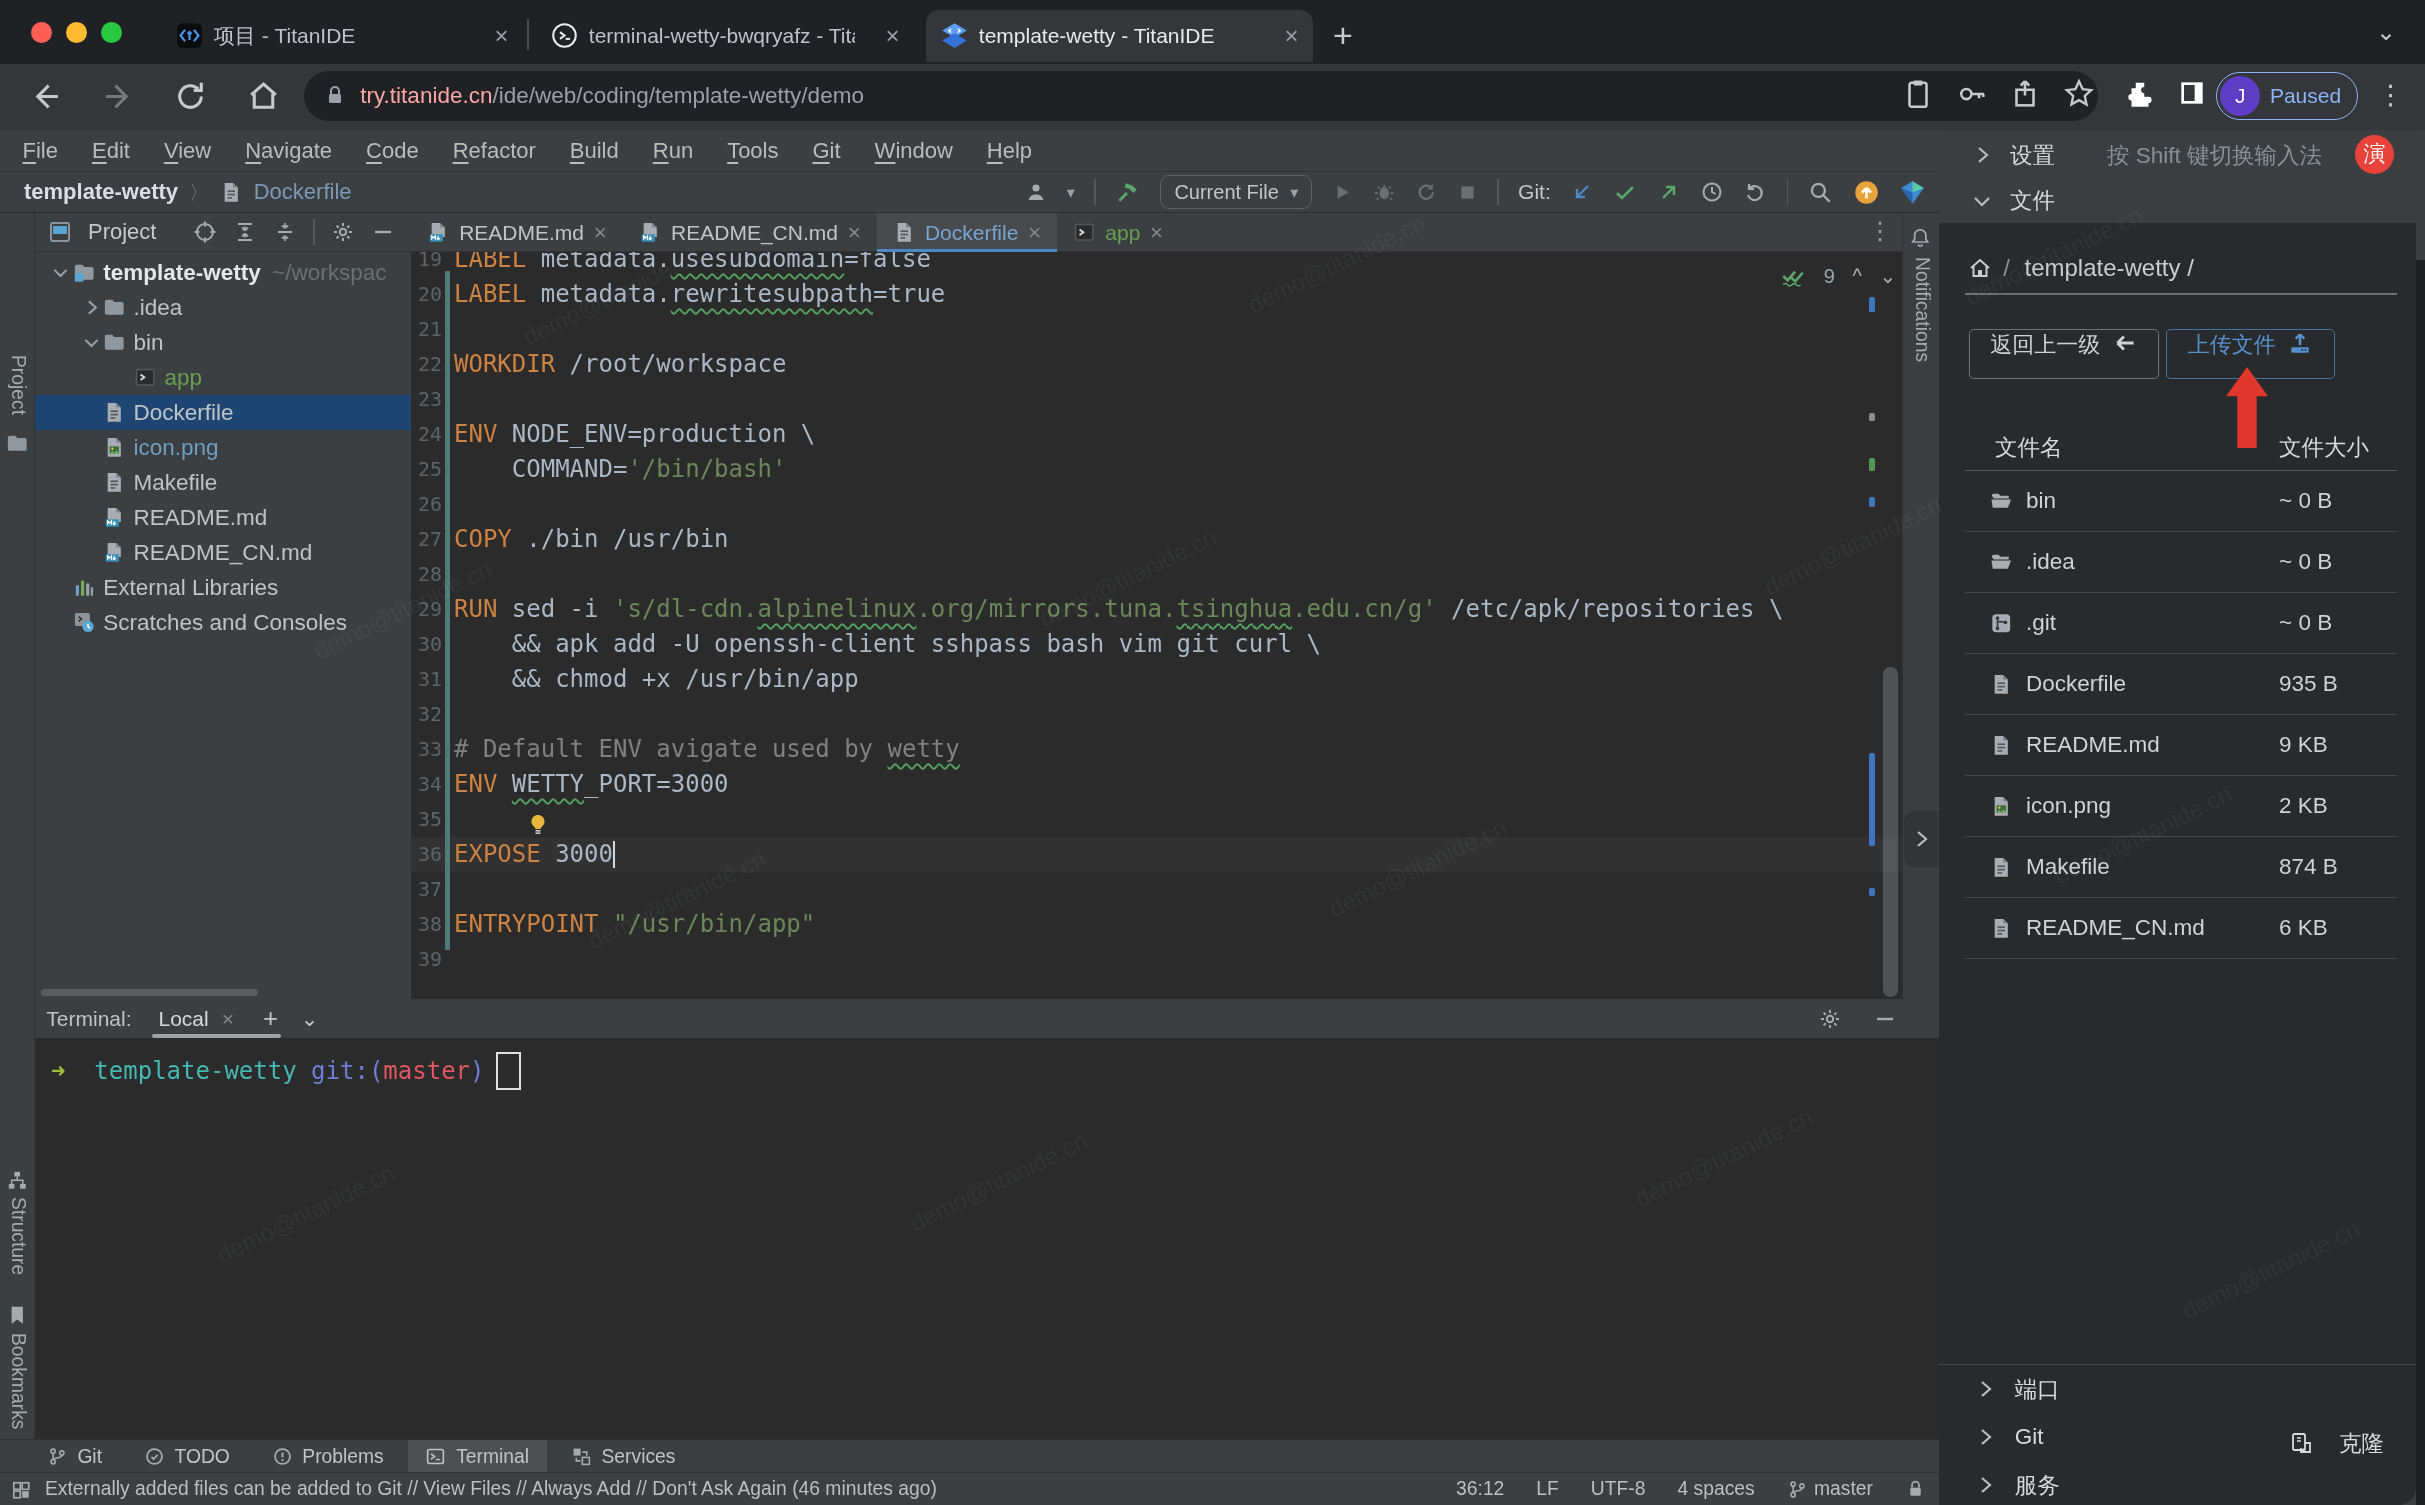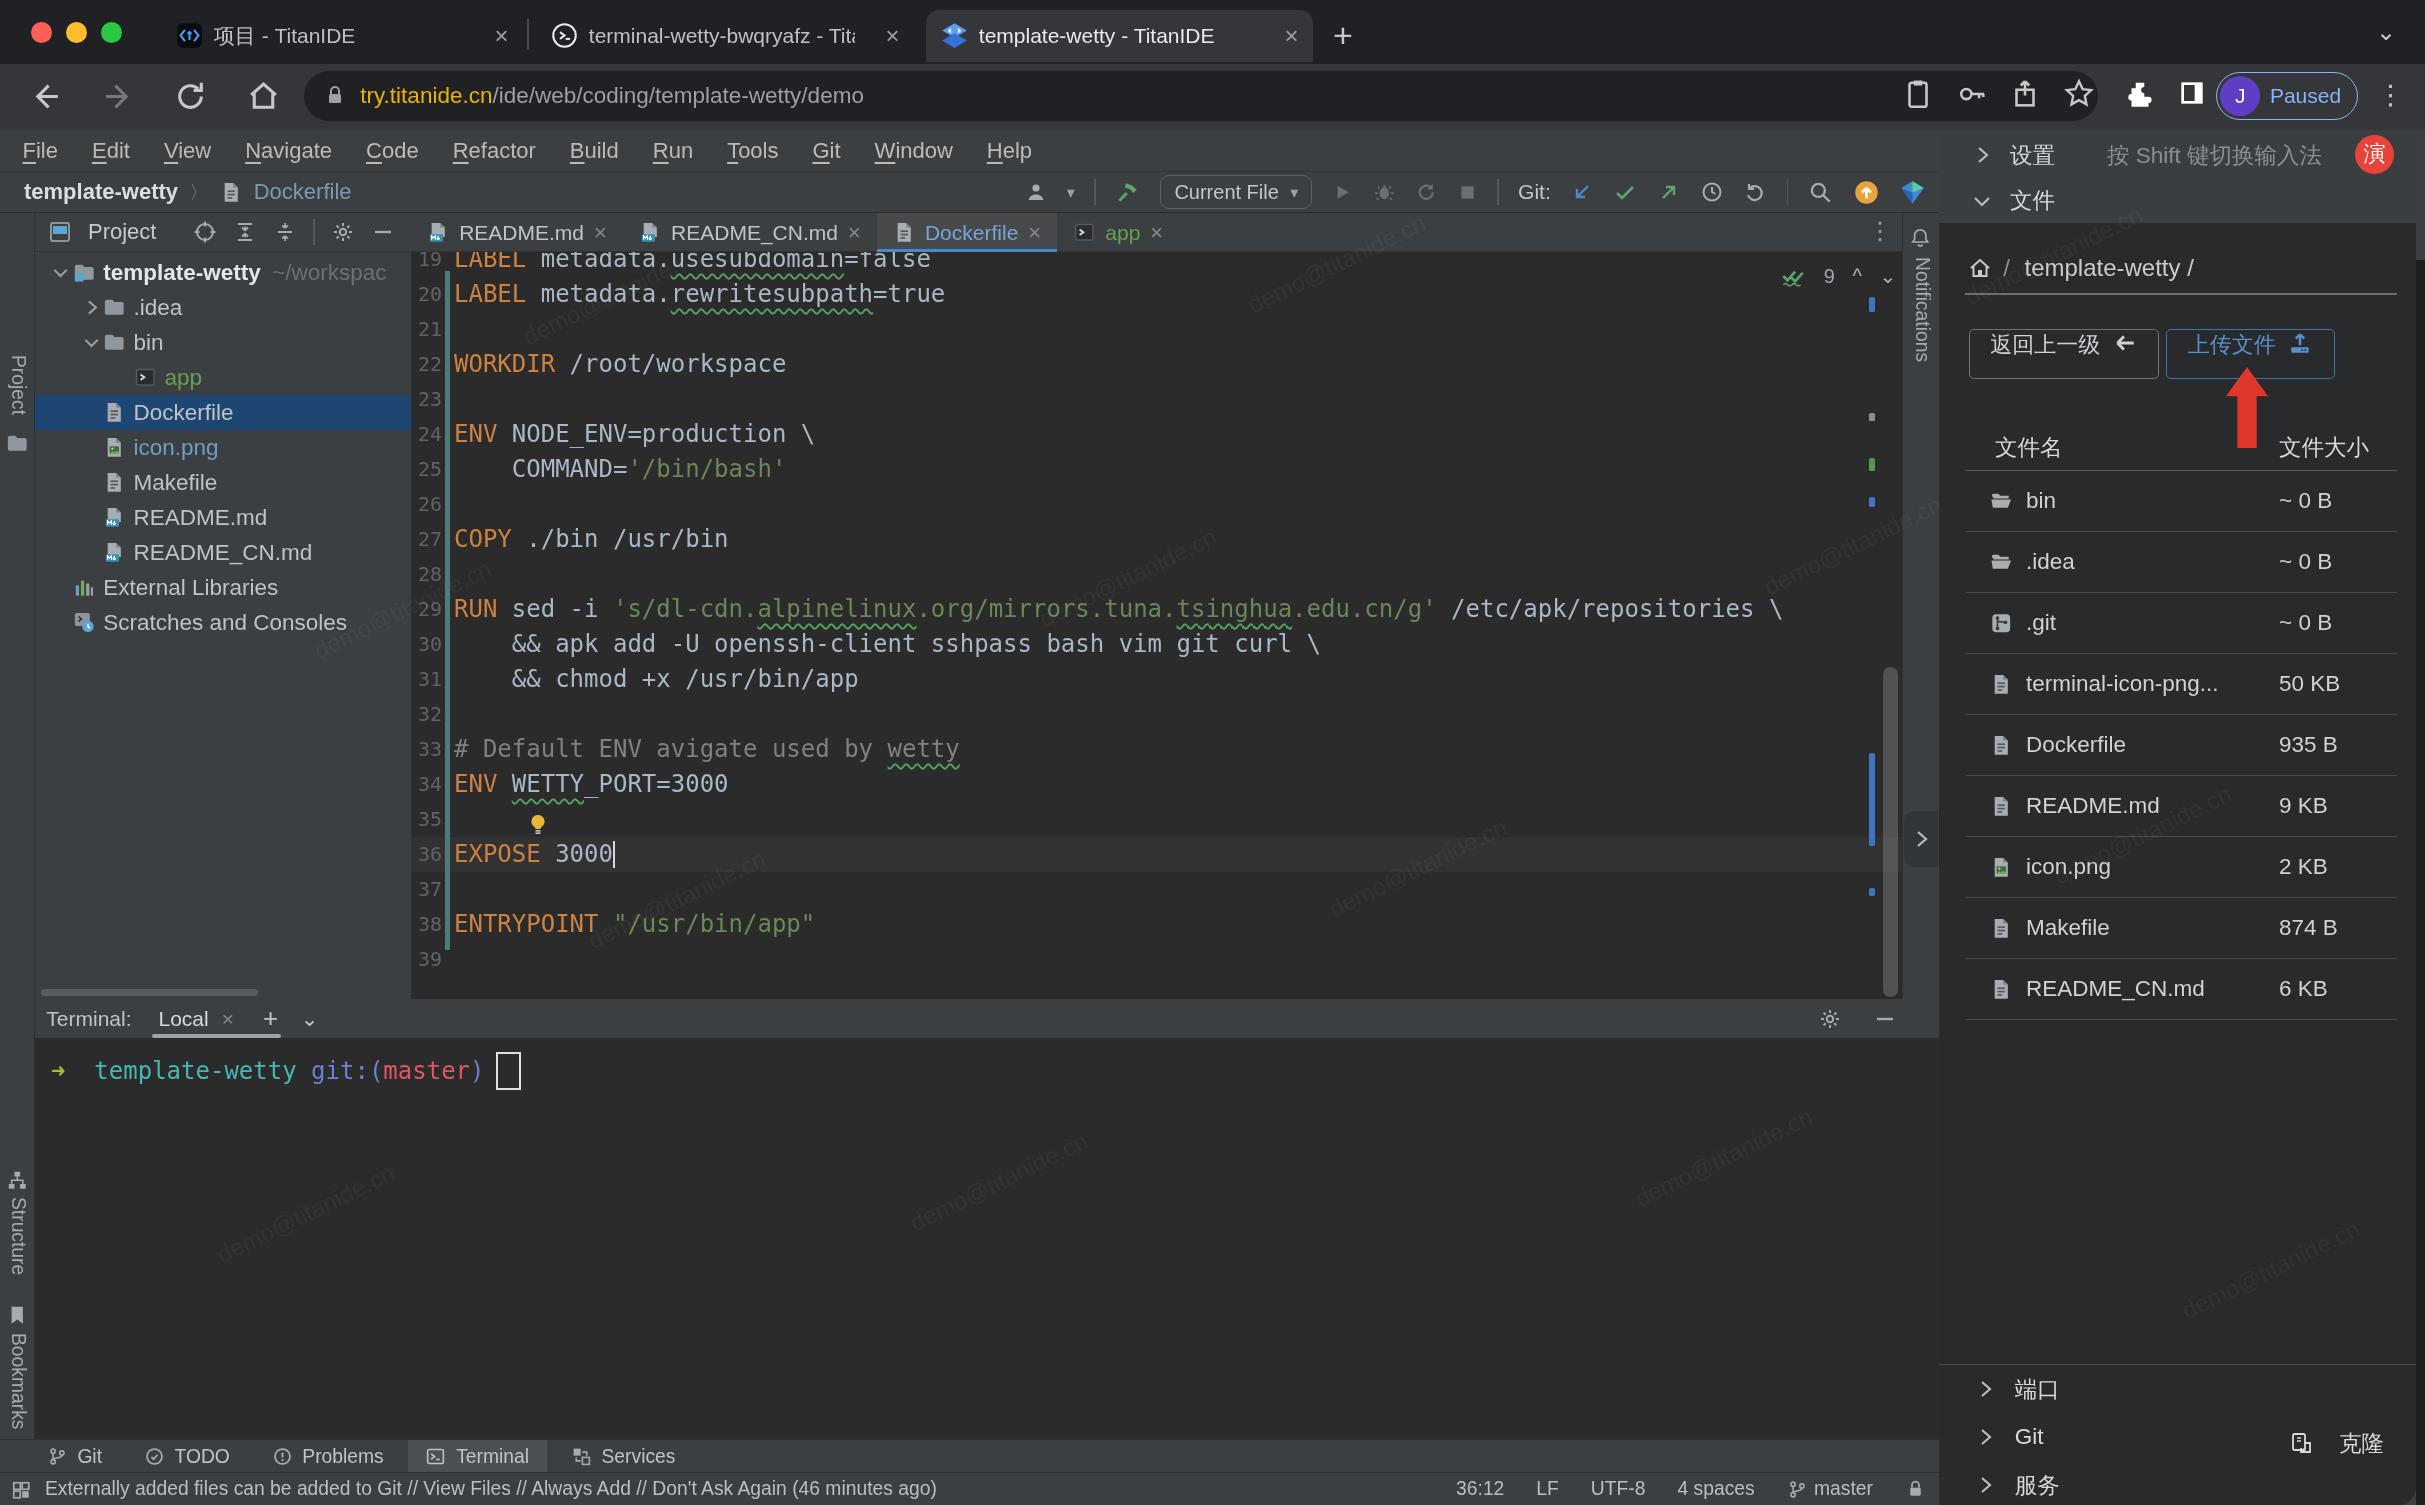--- a/index.html
+++ b/index.html
@@ -15,21 +15,21 @@
     padding:0 14.5px;box-sizing:border-box;overflow:hidden;color:#bdc1c6;font-size:21px;}
   .btab .ttl{white-space:nowrap;overflow:hidden;max-width:266px;}
   .btab.active{background:#35363a;border-radius:13px 13px 0 0;color:#e8eaed;}
   .tclose{color:#9aa0a6;font-size:24px;line-height:1;margin-left:auto;}
   .tabsep{position:absolute;top:19.3px;width:1.6px;height:31px;background:#4a4d51;}
   #addrbar{position:absolute;left:0;top:64px;width:2426px;height:66px;background:#35363a;}
   .navic{position:absolute;top:13.7px;color:#c6c8ca;}
   #urlpill{position:absolute;left:304px;top:7.2px;width:1794px;height:50px;background:#202124;
     border-radius:26px;display:flex;align-items:center;padding:0 19.3px;box-sizing:border-box;}
   #urltext{font-size:22.5px;margin-left:13px;white-space:nowrap;}
-  #urltext .host{color:#eab308;} #urltext .path{color:#9aa0a6;}
+  #urltext .host{color:#fca5a5;} #urltext .path{color:#9aa0a6;}
   .pillic{position:absolute;top:13px;}
   #profilepill{position:absolute;left:2216px;top:8px;width:142px;height:48px;border:1.6px solid #8ab4f8;
     border-radius:26px;display:flex;align-items:center;gap:9.7px;padding-left:3.2px;box-sizing:border-box;}
   #avatar{width:40px;height:40px;border-radius:50%;background:#5f3dc4;color:#fff;font-size:21px;
     display:flex;align-items:center;justify-content:center;}
   #paused{color:#8ab4f8;font-size:21px;}
   
   #ide{position:absolute;left:0;top:130px;width:2426px;height:1375px;background:#3c3f41;}
   #menubar{position:absolute;left:0;top:0;width:1939px;height:42px;display:flex;align-items:center;
     gap:34px;padding-left:22.5px;font-size:22px;color:#bbbbbb;border-bottom:0.8px solid #323232;box-sizing:border-box;}
@@ -997,33 +997,20 @@
             <div class="frow">
               <span class="fic icon">
                 <svg width="22.5" height="22.5" viewBox="0 0 24 24">
                   <path d="M5 2h9l5 5v15H5z" fill="#a7adb2"></path>
                   <path d="M14 2l5 5h-5z" fill="#7d8287"></path>
                   <rect x="8" y="10" width="8" height="1.8" fill="#55595d"></rect>
                   <rect x="8" y="13.6" width="8" height="1.8" fill="#55595d"></rect>
                   <rect x="8" y="17.2" width="5" height="1.8" fill="#55595d"></rect>
                 </svg>
               </span>
-              <span class="fn">terminal-icon-png...</span>
-              <span class="fs">50 KB</span>
-            </div>
-            <div class="frow">
-              <span class="fic icon">
-                <svg width="22.5" height="22.5" viewBox="0 0 24 24">
-                  <path d="M5 2h9l5 5v15H5z" fill="#a7adb2"></path>
-                  <path d="M14 2l5 5h-5z" fill="#7d8287"></path>
-                  <rect x="8" y="10" width="8" height="1.8" fill="#55595d"></rect>
-                  <rect x="8" y="13.6" width="8" height="1.8" fill="#55595d"></rect>
-                  <rect x="8" y="17.2" width="5" height="1.8" fill="#55595d"></rect>
-                </svg>
-              </span>
               <span class="fn">Dockerfile</span>
               <span class="fs">935 B</span>
             </div>
             <div class="frow">
               <span class="fic icon">
                 <svg width="22.5" height="22.5" viewBox="0 0 24 24">
                   <path d="M5 2h9l5 5v15H5z" fill="#a7adb2"></path>
                   <path d="M14 2l5 5h-5z" fill="#7d8287"></path>
                   <rect x="8" y="10" width="8" height="1.8" fill="#55595d"></rect>
                   <rect x="8" y="13.6" width="8" height="1.8" fill="#55595d"></rect>

